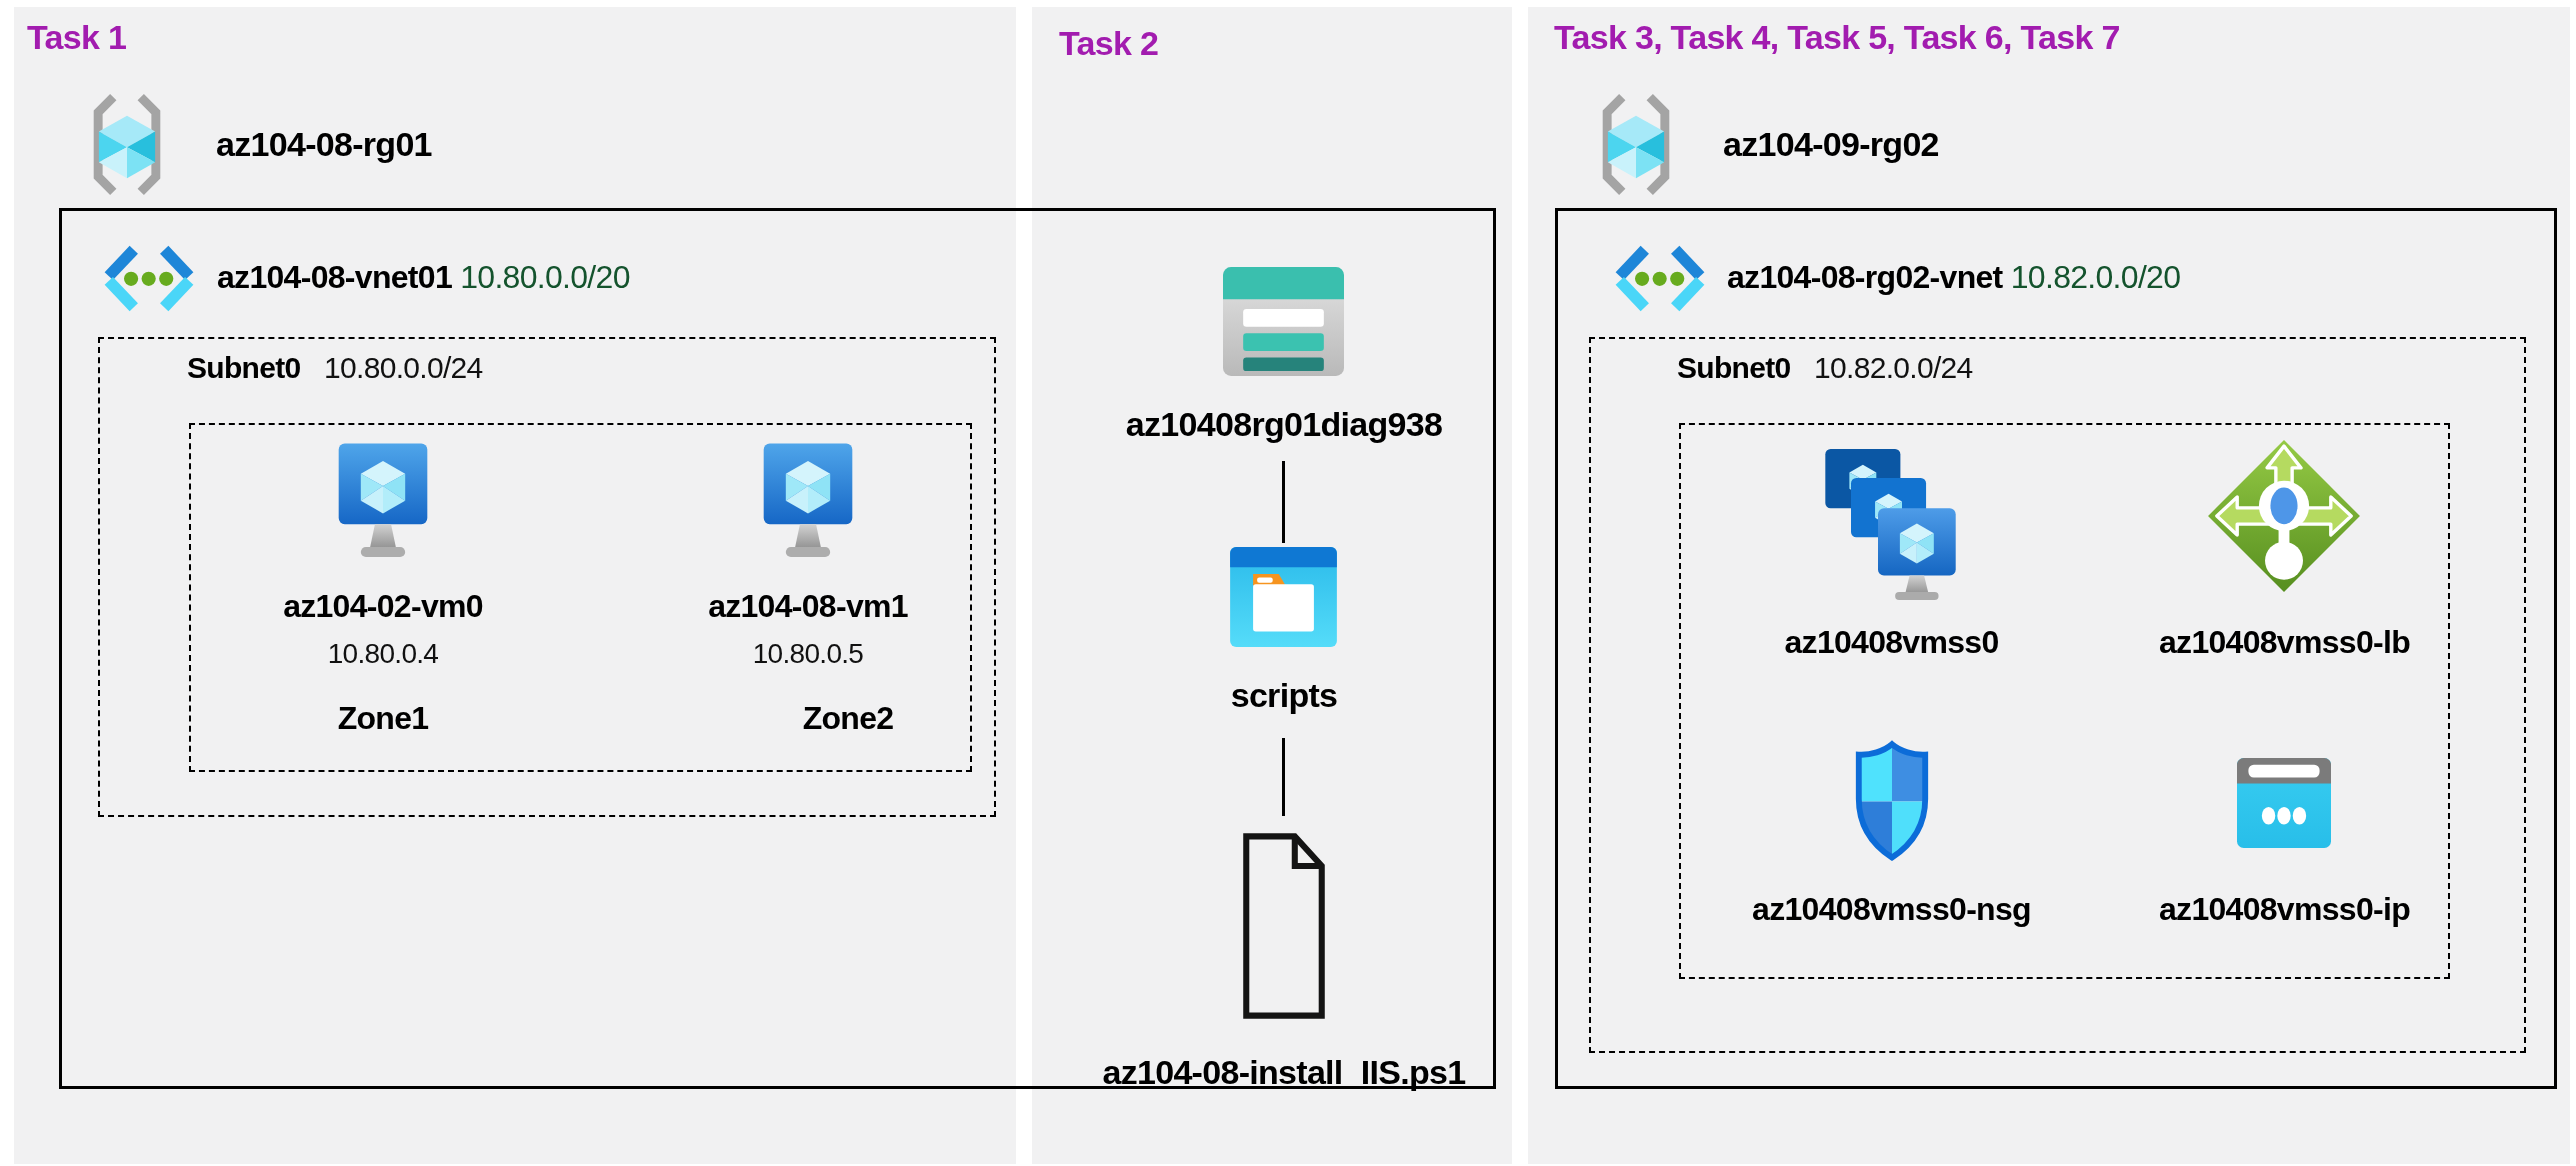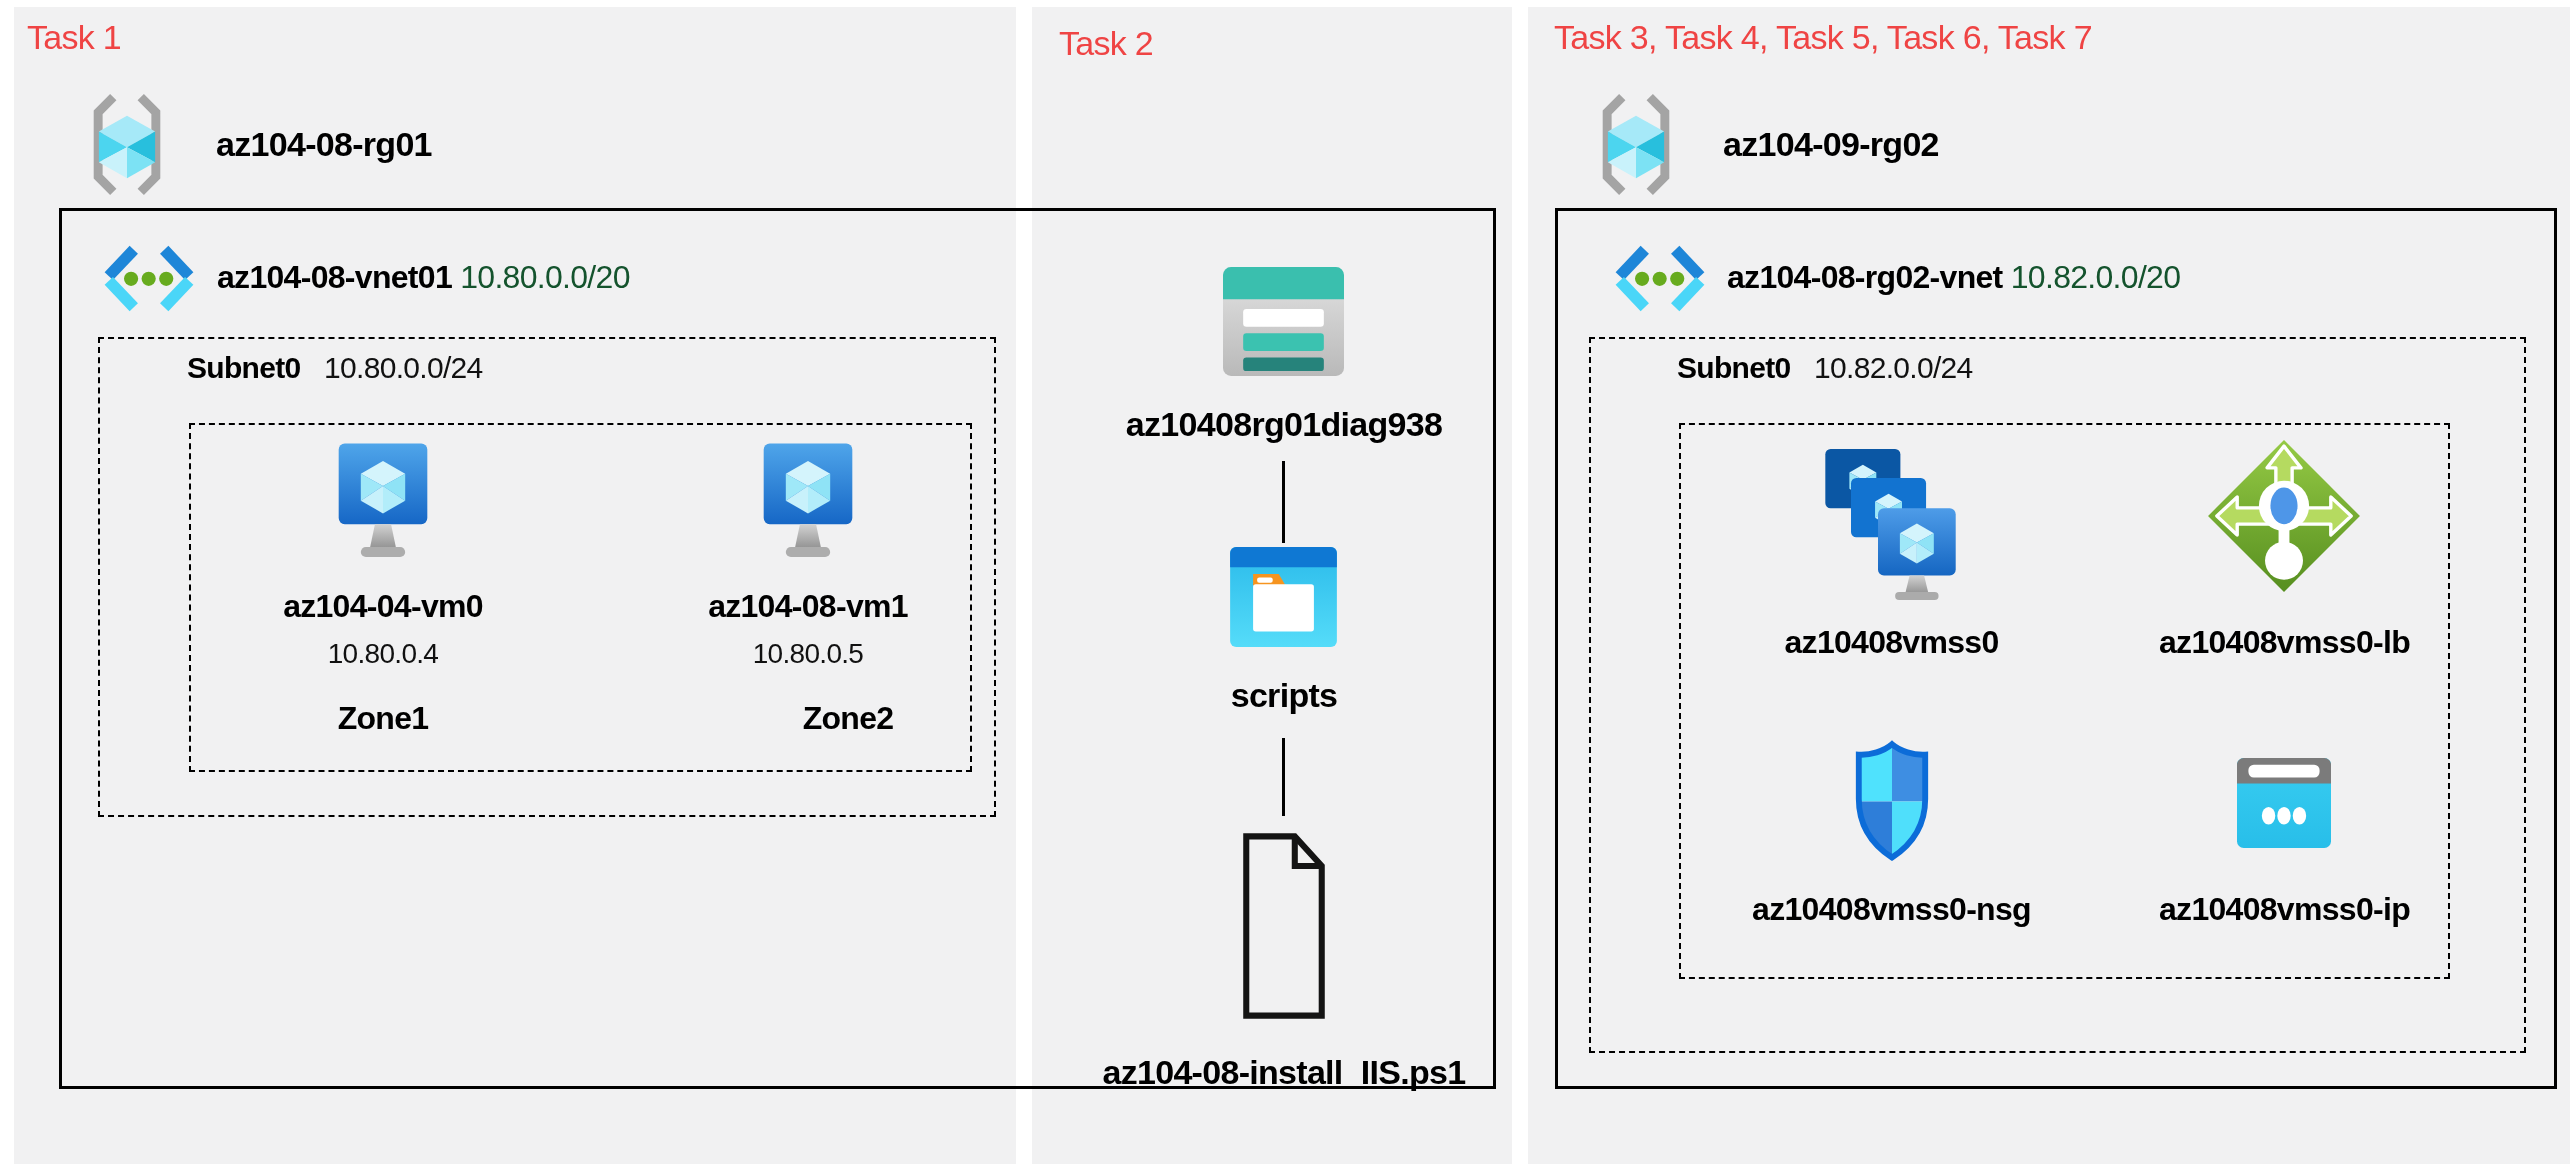--- a/index.html
+++ b/index.html
@@ -1,19 +1,19 @@
 <!DOCTYPE html>
 <html style="font-size:10.8px"><head>
 <meta charset="utf-8">
 <style>
   html,body{margin:0;padding:0;background:#ffffff;}
   .canvas{position:relative;width:2576px;height:1166px;background:#ffffff;overflow:hidden;
           font-family:"Liberation Sans","DejaVu Sans",sans-serif;}
   .panel{position:absolute;background:#F1F1F2;}
-  .hdr{position:absolute;font-weight:400;font-size:34px;color:#ef4444;letter-spacing:-0.7px;white-space:nowrap;}
+  .hdr{position:absolute;font-weight:700;font-size:34px;color:#a21caf;letter-spacing:-0.7px;white-space:nowrap;}
   .boundary{position:absolute;border:3.4px solid #000;box-sizing:border-box;}
   .dashedbox{position:absolute;border:2.7px dashed #000;box-sizing:border-box;}
   .lbl{position:absolute;font-size:32px;font-weight:700;color:#000;letter-spacing:-0.7px;white-space:nowrap;}
   .lbl .reg{font-weight:400;color:#14532d;}
   .clabel{position:absolute;text-align:center;white-space:nowrap;font-weight:700;
           font-size:32px;color:#000;letter-spacing:-0.7px;}
   .clabel.small{font-size:28px;font-weight:400;color:#111;}
   .sublbl{position:absolute;font-size:30px;font-weight:700;color:#000;letter-spacing:-0.7px;white-space:nowrap;}
   .sublbl .reg{font-weight:400;color:#111;margin-left:16px;}
   .vline{position:absolute;width:3.4px;background:#000;}
@@ -89,21 +89,21 @@
         <polygon points="0,-36 33,-17 0,1 -33,-17" fill="#D4F4FC"></polygon>
         <polygon points="-33,-17 0,1 -33,23" fill="#9FE8F8"></polygon>
         <polygon points="0,1 -33,23 0,42" fill="#C8F1FB"></polygon>
         <polygon points="0,1 33,-17 33,23" fill="#8FE3F6"></polygon>
         <polygon points="0,1 33,23 0,42" fill="#B2EDFA"></polygon>
       </g>
       <path d="M58 122 L82 122 L90 160 L50 160 Z" fill="url(#vm1std)"></path>
       <rect x="37" y="156" width="66" height="15" rx="7.5" fill="#ADADAD"></rect>
     </svg>
   </div>
-  <div class="clabel" style="left:248px;width:270px;top:588px">az104-04-vm0</div>
+  <div class="clabel" style="left:248px;width:270px;top:588px">az104-02-vm0</div>
   <div class="clabel small" style="left:248px;width:270px;top:638px">10.80.0.4</div>
   <div class="clabel" style="left:248px;width:270px;top:700px">Zone1</div>
 
   <div class="icon" style="left:761px;top:442px">
     <svg width="94" height="120" viewBox="0 0 140 178">
       <defs>
         <linearGradient id="vm2scr" x1="0" y1="0" x2="0" y2="1">
           <stop offset="0" stop-color="#4FA5EA"></stop>
             <stop offset="1" stop-color="#1667C6"></stop>
         </linearGradient>

